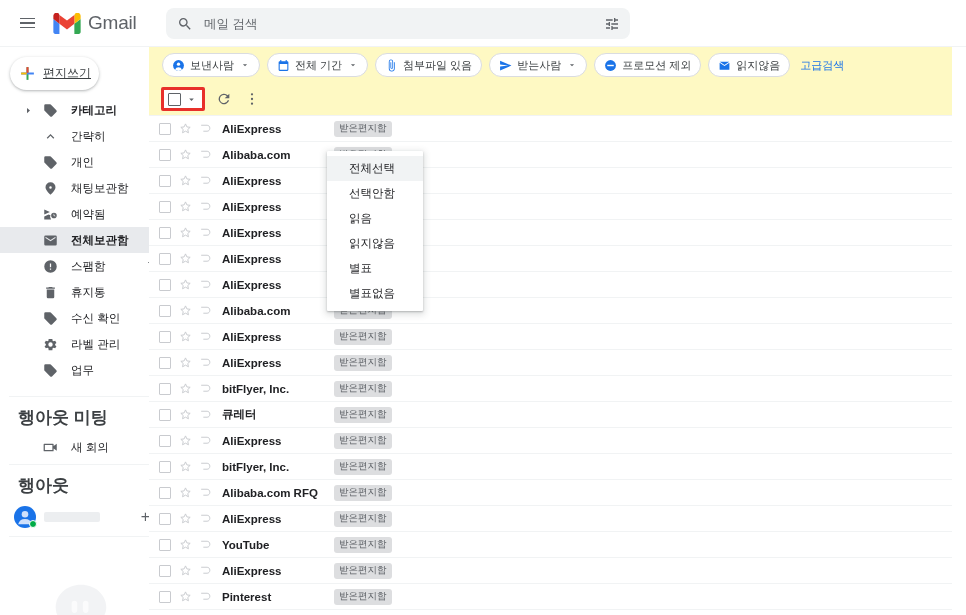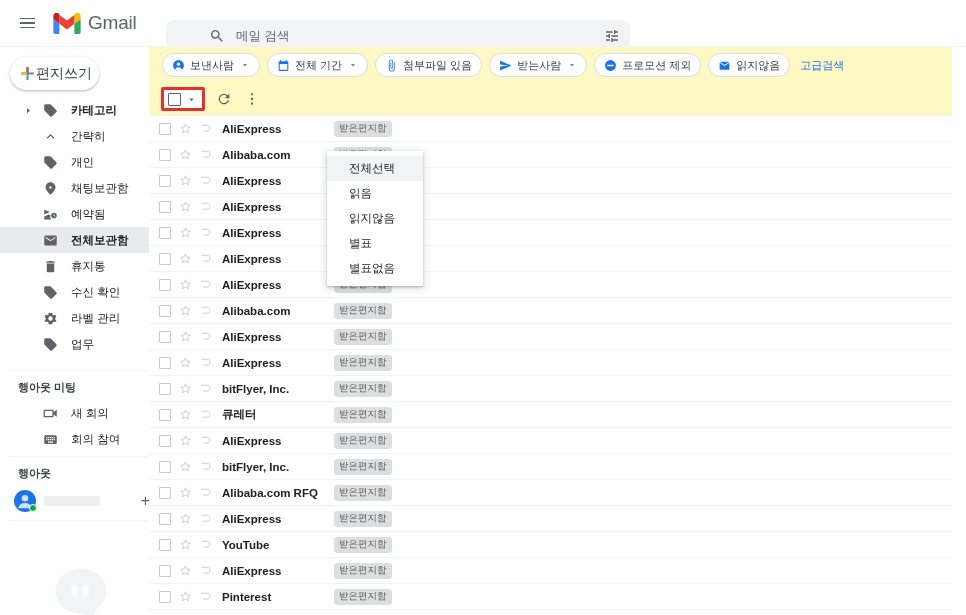--- a/index.html
+++ b/index.html
@@ -27,24 +27,24 @@
   }
   .hamburger span { display:block; width: 15px; height: 1.6px; background: #5f6368; }
   .brand { display: flex; align-items: center; margin-left: 9px; gap: 7px; cursor: pointer; }
   .gmail-logo { width: 28px; height: 21px; display: block; }
   .brand-text {
     font-size: 19px; color: #5f6368; letter-spacing: -0.2px;
     font-family: "Liberation Sans", sans-serif; font-weight: 400;
   }
 
   .searchwrap {
-    position: absolute; left: 166px; top: 20px;
+    position: absolute; left: 166px; top: 8px;
     width: 464px; height: 31px;
     background: #f1f3f4; border-radius: 8px;
-    display: flex; align-items: center; padding-left: 32px;
+    display: flex; align-items: center;
   }
   .search-icon { margin-left: 11px; width: 16px; height: 16px; flex: 0 0 auto; }
   .search-input {
     flex: 1; border: none; outline: none; background: transparent;
     font-size: 12.5px; color: #202124; margin-left: 11px;
     font-family: "Liberation Sans", sans-serif;
   }
   .search-input::placeholder { color: #5f6368; }
   .tune-icon { margin-right: 10px; width: 16px; height: 16px; cursor: pointer; }
 
@@ -54,21 +54,21 @@
     background: #ffffff; border-right: 1px solid #f1f3f4;
     overflow: hidden;
   }
   .compose {
     margin: 10px 0 0 10px; height: 33px; width: 89px;
     border-radius: 17px; background: #ffffff;
     box-shadow: 0 1px 2px 0 rgba(60,64,67,.25), 0 1px 3px 1px rgba(60,64,67,.10);
     display: flex; align-items: center; cursor: pointer;
   }
   .compose-plus { margin-left: 9px; width: 17px; height: 17px; }
-  .compose-label { font-size: 14px; color: #3c4043; font-weight: 500; }
+  .compose-label { font-size: 12px; color: #3c4043; margin-left: 7px; font-weight: 500; text-decoration: underline; }
 
   .nav { margin-top: 7px; }
   .nav-item {
     display: flex; align-items: center; height: 26px;
     padding-left: 24px; padding-right: 9px;
     border-radius: 0 13px 13px 0; cursor: pointer;
     font-size: 11.5px; color: #202124;
   }
   .nav-item.selected { background: #e8eaed; font-weight: 700; }
   .nav-item.bold { font-weight: 700; }
@@ -86,21 +86,21 @@
   }
   .nav-expander svg { display: block; }
   .spacer-ex { width: 9px; flex: 0 0 9px; }
 
   .nav-fade {
     position: relative; height: 9px; overflow: hidden;
   }
   .nav-fade .nav-item { opacity: .30; margin-top: -8px; }
 
   .side-section-title {
-    font-size: 11px; color: #3c4043; font-weight: 700;
+    font-size: 17px; color: #3c4043; font-weight: 700;
     padding: 9px 0 5px 18px;
   }
   .side-divider { height: 1px; background: #f1f3f4; margin: 4px 9px 0 9px; }
 
   .hangout-user {
     display: flex; align-items: center; height: 30px; padding: 0 12px 0 14px;
   }
   .avatar-wrap { position: relative; width: 22px; height: 22px; }
   .avatar-wrap svg { display: block; }
   .online-dot {
@@ -334,20 +334,30 @@
       <div class="nav-item selected">
         <span class="spacer-ex"></span>
         <span class="nav-ico">
           <svg viewBox="0 0 24 24" width="15" height="15" fill="#5f6368">
               <path d="M20 4H4a2 2 0 00-2 2v12a2 2 0 002 2h16a2 2 0 002-2V6a2 2 0 00-2-2zm0 4l-8 5-8-5V6l8 5 8-5v2z"></path>
             </svg>
         </span>
         <span class="nav-label">전체보관함</span>
       </div>
 
+      <div class="nav-item">
+        <span class="spacer-ex"></span>
+        <span class="nav-ico">
+          <svg viewBox="0 0 24 24" width="15" height="15" fill="#5f6368">
+              <path d="M12 2a10 10 0 100 20 10 10 0 000-20zm1 15h-2v-2h2v2zm0-4h-2V7h2v6z"></path>
+            </svg>
+        </span>
+        <span class="nav-label">스팸함</span>
+        <span class="nav-count">7</span>
+      </div>
 
       <div class="nav-item">
         <span class="spacer-ex"></span>
         <span class="nav-ico">
           <svg viewBox="0 0 24 24" width="15" height="15" fill="#5f6368">
               <path d="M6 19a2 2 0 002 2h8a2 2 0 002-2V7H6v12zM19 4h-3.5l-1-1h-5l-1 1H5v2h14V4z"></path>
             </svg>
         </span>
         <span class="nav-label">휴지통</span>
       </div>
@@ -397,29 +407,20 @@
     <div class="nav-item">
       <span class="spacer-ex"></span>
       <span class="nav-ico">
         <svg viewBox="0 0 24 24" width="15" height="15" fill="#5f6368">
             <path d="M15 8v8H3V8h12m1-2H2a1 1 0 00-1 1v10a1 1 0 001 1h14a1 1 0 001-1v-3.5l5 3.5V6l-5 3.5V7a1 1 0 00-1-1z"></path>
           </svg>
       </span>
       <span class="nav-label">새 회의</span>
     </div>
 
-    <div class="nav-item">
-      <span class="spacer-ex"></span>
-      <span class="nav-ico">
-        <svg viewBox="0 0 24 24" width="15" height="15" fill="#5f6368">
-            <path d="M20 5H4a2 2 0 00-2 2v10a2 2 0 002 2h16a2 2 0 002-2V7a2 2 0 00-2-2zm-9 3h2v2h-2V8zm0 3h2v2h-2v-2zM8 8h2v2H8V8zm0 3h2v2H8v-2zm-1 2H5v-2h2v2zm0-3H5V8h2v2zm9 7H8v-2h8v2zm0-4h-2v-2h2v2zm0-3h-2V8h2v2zm3 3h-2v-2h2v2zm0-3h-2V8h2v2z"></path>
-          </svg>
-      </span>
-      <span class="nav-label">회의 참여</span>
-    </div>
 
     <div class="side-divider"></div>
     <div class="side-section-title">행아웃</div>
 
     <div class="hangout-user">
       <span class="avatar-wrap">
         <svg viewBox="0 0 24 24" width="22" height="22">
           <circle cx="12" cy="12" r="12" fill="#1a73e8"></circle>
           <circle cx="12" cy="9" r="3.6" fill="#cfe0fb"></circle>
           <path d="M4.6 20a7.6 7.6 0 0114.8 0z" fill="#cfe0fb"></path>
@@ -892,20 +893,21 @@
       <div class="row">
 
         <span class="r-label">받은편지함</span>
 
       </div>
 
     </div>
 
     <div class="menu">
       <div class="menu-item hl">전체선택</div>
+      <div class="menu-item">선택안함</div>
       <div class="menu-item">읽음</div>
       <div class="menu-item">읽지않음</div>
       <div class="menu-item">별표</div>
       <div class="menu-item">별표없음</div>
     </div>
 
   </div>
 </div>
 
 </body></html>

